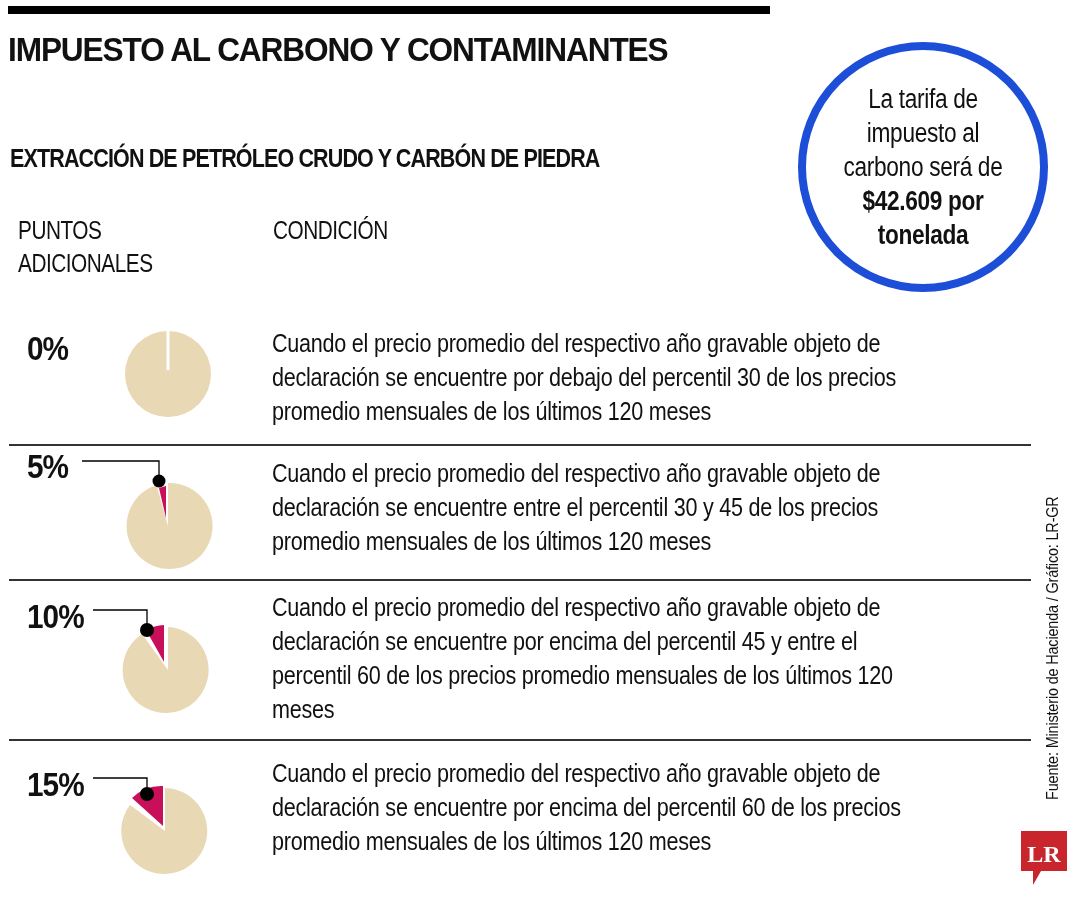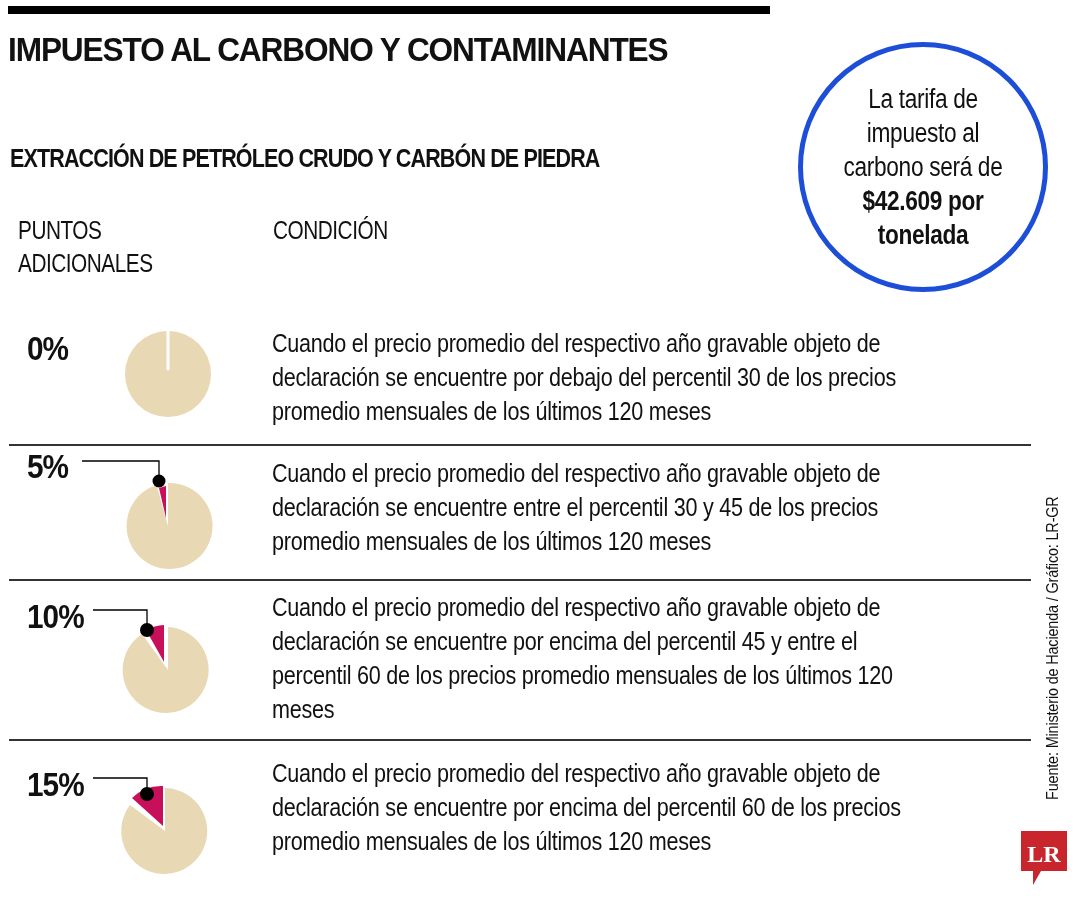--- a/index.html
+++ b/index.html
@@ -20,21 +20,21 @@
   }
   .col-head {
     position: absolute; font-size: 26px; line-height: 33px; letter-spacing: -0.6px;
     transform: scaleX(0.8); transform-origin: left top; white-space: nowrap;
   }
   .col-head.points { left: 18px; top: 214px; }
   .col-head.cond { left: 273px; top: 214px; }
 
   .circle {
     position: absolute; left: 798px; top: 42px; width: 250px; height: 250px;
-    border: 5px solid #1d4ed8; border-radius: 50%; box-sizing: border-box;
+    border: 8px solid #1d4ed8; border-radius: 50%; box-sizing: border-box;
     display: flex; align-items: center; justify-content: center; text-align: center;
   }
   .circle-inner { width: 200px; transform: scaleX(0.84); }
   .circle-line { font-size: 27px; line-height: 34px; letter-spacing: -0.4px; display: block; white-space: nowrap; }
   .circle-line.b { font-weight: bold; }
   .divider { position: absolute; left: 9px; width: 1022px; height: 1.5px; background: #333; }
 
   .pct {
     position: absolute; left: 27px; font-weight: bold; font-size: 33px; letter-spacing: -1px;
     transform: scaleX(0.9); transform-origin: left top;

